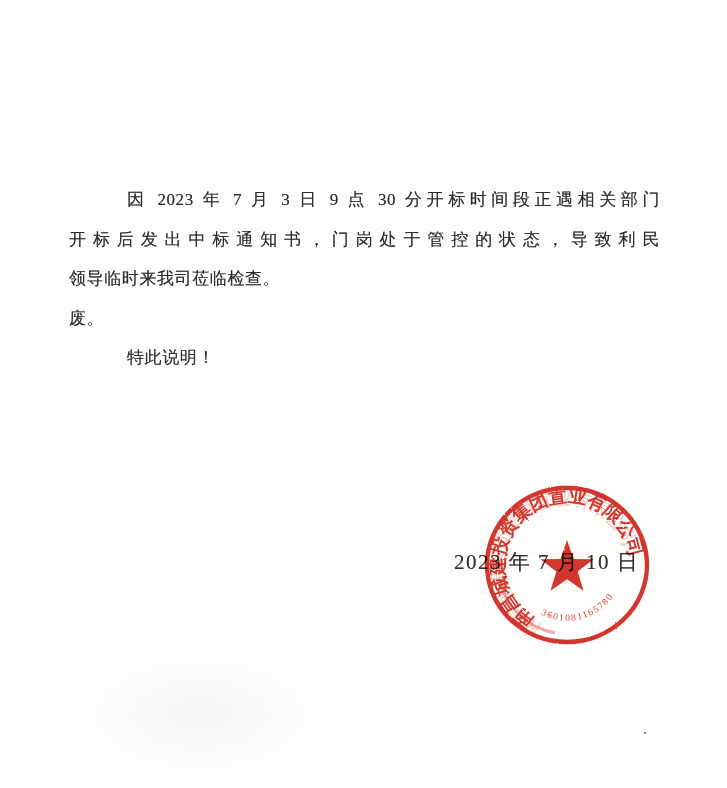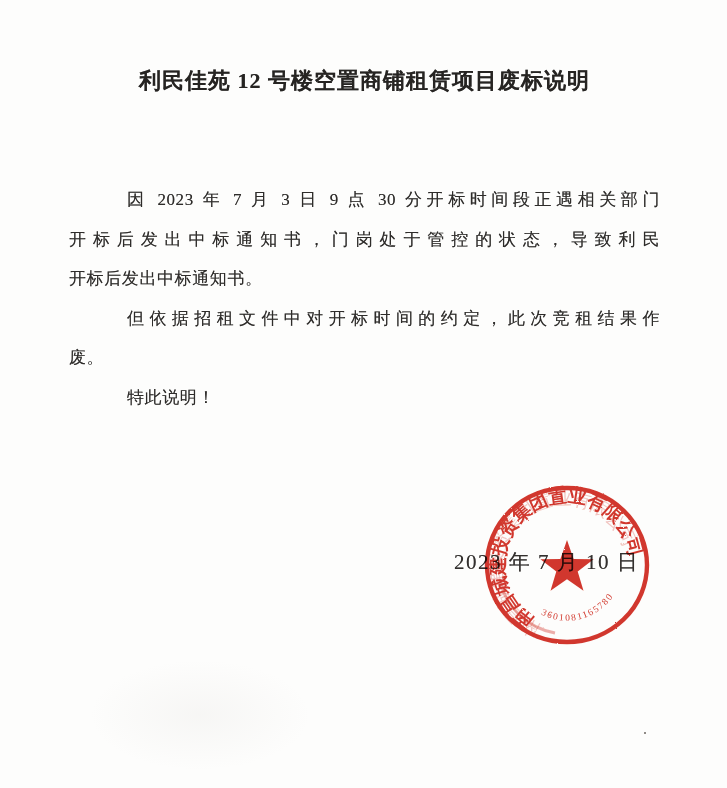--- a/index.html
+++ b/index.html
@@ -51,27 +51,25 @@
   .artifact-smudge{
     position:absolute;left:90px;top:660px;width:220px;height:110px;
     background:radial-gradient(closest-side,rgba(190,185,180,.10),rgba(190,185,180,0));
   }
 </style>
 </head>
 <body>
 
 <div class="page">
 
-  <div class="doc-title">利民佳苑 12 号楼空置商铺租赁项目废标说明</div>
 
   <div class="body-text">
     <div class="line indent fill">因 2023 年 7 月 3 日 9 点 30 分开标时间段正遇相关部门</div>
     <div class="line fill">开标后发出中标通知书，门岗处于管控的状态，导致利民</div>
-    <div class="line">开标后发出中标通知书。</div>
-    <div class="line indent fill">但依据招租文件中对开标时间的约定，此次竞租结果作</div>
+    <div class="line">领导临时来我司莅临检查。</div>
     <div class="line">废。</div>
     <div class="line indent">特此说明！</div>
   </div>
 
   <div class="doc-date">2023 年 7 月 10 日</div>
 
   <svg class="seal" viewBox="0 0 192 196" xmlns="http://www.w3.org/2000/svg">
     <defs>
       <filter id="rough" x="-10%" y="-10%" width="120%" height="120%">
         <feTurbulence type="fractalNoise" baseFrequency="0.85" numOctaves="2" result="n"></feTurbulence>

